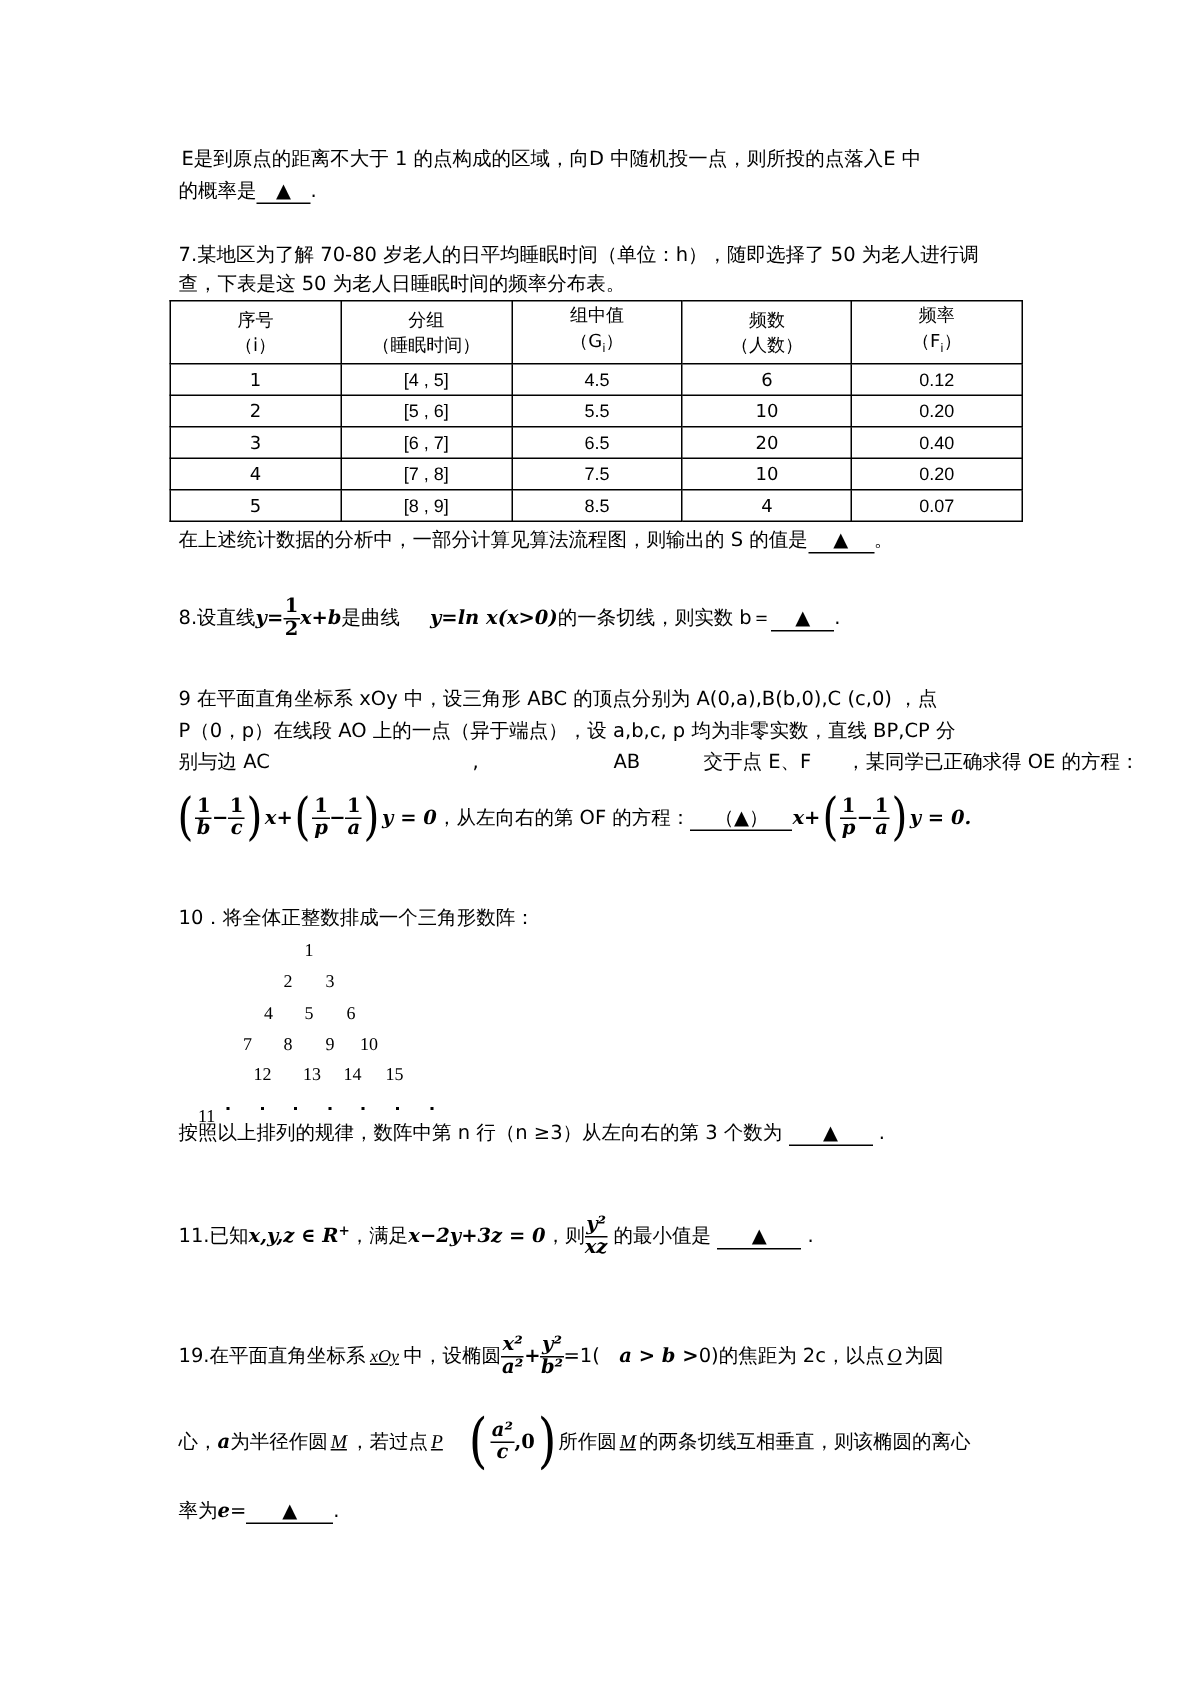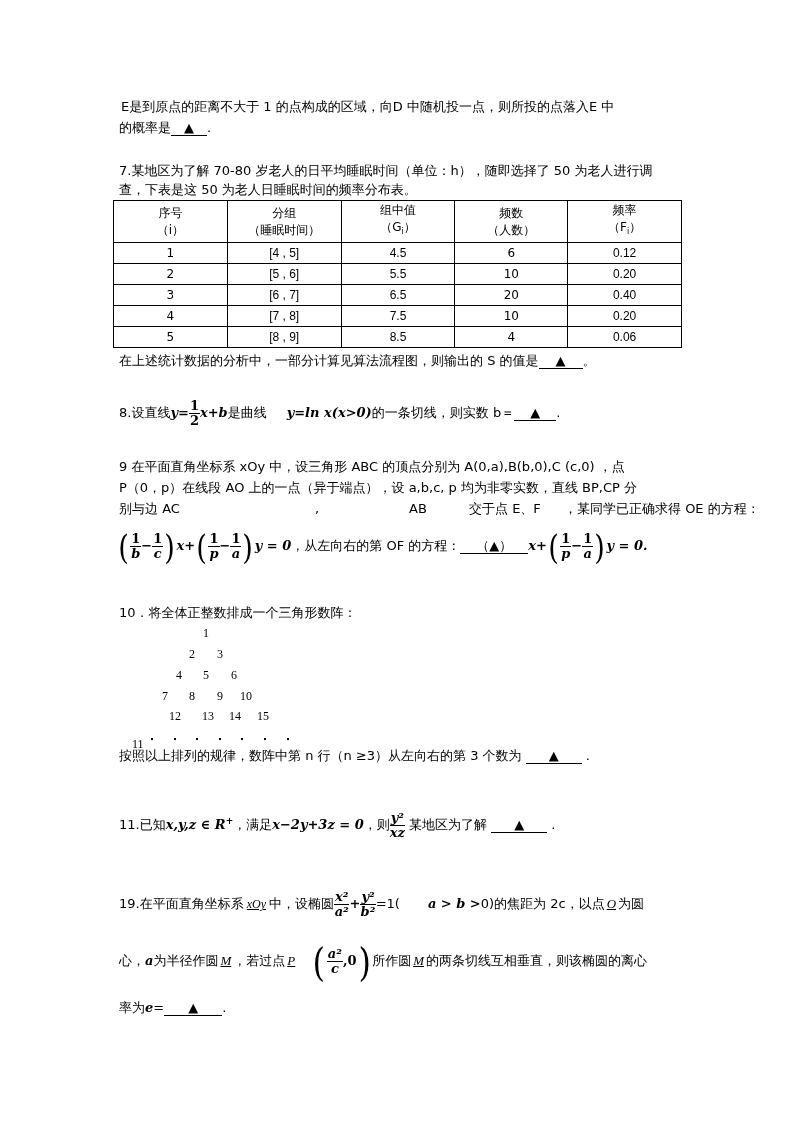--- a/index.html
+++ b/index.html
@@ -76,21 +76,21 @@
     <td class="mono">[7 , 8]</td>
     <td class="mono">7.5</td>
     <td>10</td>
     <td class="mono">0.20</td>
   </tr>
   <tr>
     <td>5</td>
     <td class="mono">[8 , 9]</td>
     <td class="mono">8.5</td>
     <td>4</td>
-    <td class="mono">0.06</td>
+    <td class="mono">0.07</td>
   </tr>
 </tbody>
   </table>
 
 <div class="abs" style="left:119px; top:352px;">
   <span>在上述统计数据的分析中，一部分计算见算法流程图，则输出的 S 的值是</span><span class="blank" style="width:44px;"><span>▲</span></span><span>。</span>
 </div>
 
 <div class="abs" style="left:119px; top:396px; line-height:34px;">
   <span>8.设直线</span><span class="m">y</span><span class="mu">=</span><span class="frac">
@@ -156,31 +156,31 @@
   <span class="dot" style="left:287px; top:738px;"></span>
 </div>
 <div class="abs" style="left:119px; top:747px;">
   <span>按照以上排列的规律，数阵中第 n 行（n ≥3）从左向右的第 3  个数为</span> <span class="blank" style="width:56px;"><span>▲</span></span>  <span>.</span>
 </div>
 
 <div class="abs" style="left:119px; top:802px; line-height:38px;">
   <span>11.已知</span><span class="m">x,y,z ∈ R</span><sup class="mu" style="font-size:9px;">+</sup><span>，满足</span><span class="m">x−2y+3z = 0</span><span>，则</span><span class="frac">
       <span class="num" style="font-style:italic">y²</span>
       <span class="den">xz</span>
-    </span><span style="margin-left:4px;">某地区为了解</span> <span class="blank" style="width:56px;"><span>▲</span></span>  <span>.</span>
+    </span><span style="margin-left:4px;">的最小值是</span> <span class="blank" style="width:56px;"><span>▲</span></span>  <span>.</span>
 </div>
 
 <div class="abs" style="left:119px; top:886px; line-height:36px;">
   <span>19.在平面直角坐标系</span><span class="it" style="font-size:12px;margin:0 3px;">xOy</span><span>中，设椭圆</span><span class="frac">
       <span class="num" style="font-style:italic">x²</span>
       <span class="den">a²</span>
     </span><span class="mu">+</span><span class="frac">
       <span class="num" style="font-style:italic">y²</span>
       <span class="den">b²</span>
-    </span><span>=1(</span><span class="m" style="margin-left:28px;">a &gt; b &gt;</span><span>0)的焦距为 2c，以点</span><span class="it" style="margin:0 2px;">O</span><span>为圆</span>
+    </span><span>=1(</span><span class="m" style="margin-left:13px;">a &gt; b &gt;</span><span>0)的焦距为 2c，以点</span><span class="it" style="margin:0 2px;">O</span><span>为圆</span>
 </div>
 <div class="abs" style="left:119px; top:938px; line-height:46px;">
   <span>心，</span><span class="m">a</span><span>为半径作圆</span><span class="it" style="margin:0 2px;">M</span><span>，若过点</span><span class="it" style="margin:0 16px 0 2px;">P</span><span class="paren" style="font-size:40px;">(</span><span class="frac">
       <span class="num" style="font-style:italic">a²</span>
       <span class="den">c</span>
     </span><span class="mu">,0</span><span class="paren" style="font-size:40px;">)</span><span>所作圆</span><span class="it" style="margin:0 2px;">M</span><span>的两条切线互相垂直，则该椭圆的离心</span>
 </div>
 <div class="abs" style="left:119px; top:999px;">
   <span>率为</span><span class="m">e</span><span>=</span><span class="blank" style="width:58px;"><span>▲</span></span><span>.</span>
 </div>

